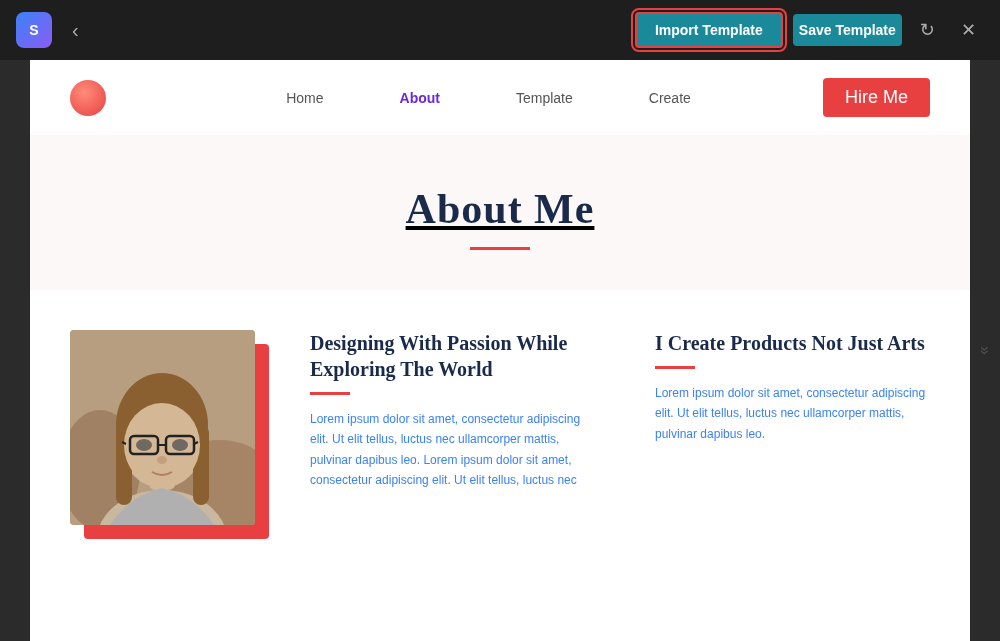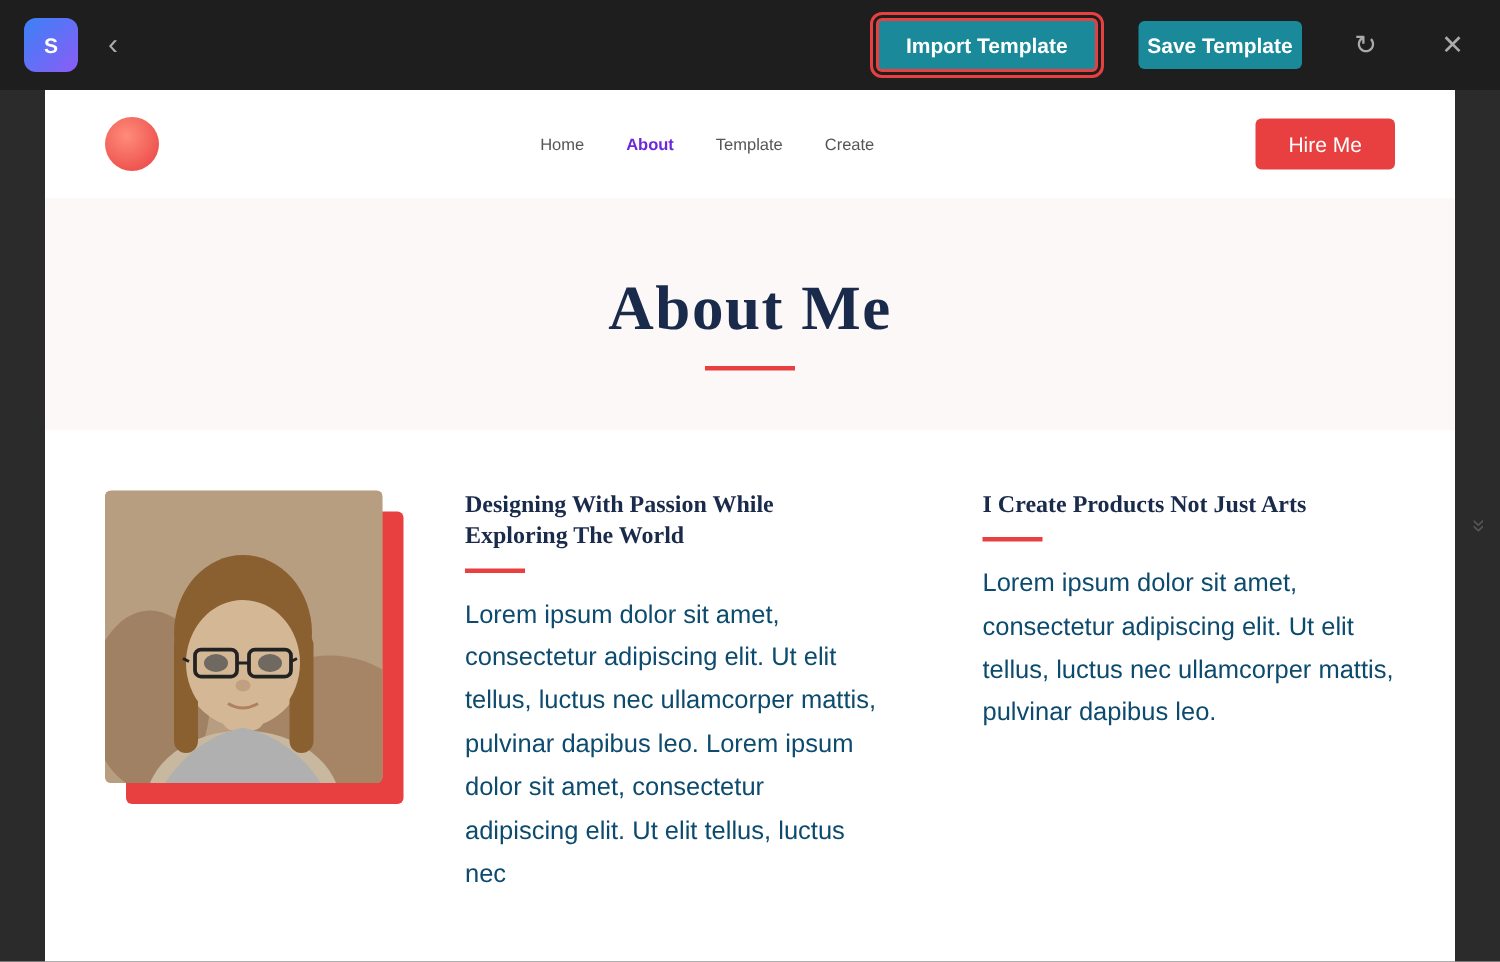--- a/index.html
+++ b/index.html
@@ -44,21 +44,21 @@
       color: #aaa;
       font-size: 20px;
       cursor: pointer;
       background: none;
       border: none;
       padding: 4px 8px;
     }
     .toolbar-right {
       display: flex;
       align-items: center;
-      gap: 27px;
+      gap: 10px;
     }
     .btn-import {
       background: #1a8a9a;
       color: white;
       border: 2.5px solid #e84040;
       border-radius: 4px;
       padding: 8px 18px;
       font-size: 14px;
       font-weight: 600;
       cursor: pointer;
@@ -139,41 +139,43 @@
       background: radial-gradient(circle at 40% 35%, #ff8c7a, #e84040);
     }
     .site-nav-links {
       display: flex;
       gap: 28px;
       list-style: none;
     }
     .site-nav-links li a {
       text-decoration: none;
       color: #555;
-      font-size: 11px;
+      font-size: 14px;
+      margin-left: 48px;
     }
     .site-nav-links li a.active {
       color: #6d28d9;
       font-weight: 700;
     }
     .hire-btn {
       background: #e84040;
       color: white;
       border: none;
       border-radius: 4px;
       padding: 9px 22px;
-      font-size: 14px;
+      font-size: 18px;
       cursor: pointer;
     }
 
     
     .hero-section {
       background: #fdf8f8;
       text-align: center;
       padding: 50px 64px 40px;
+      text-decoration: underline;
     }
     .hero-title {
       font-size: 42px;
       font-weight: 800;
       color: #1a2a4a;
       font-family: Georgia, serif;
       letter-spacing: 1px;
     }
     .hero-underline {
       width: 60px;
@@ -219,36 +221,36 @@
     .profile-img svg {
       width: 100%;
       height: 100%;
     }
 
     .text-col1 {
       flex: 1;
       padding-right: 30px;
     }
     .col-heading {
-      font-size: 16px;
+      font-size: 20px;
       font-weight: 800;
       color: #1a2a4a;
       font-family: Georgia, serif;
       line-height: 1.3;
       margin-bottom: 10px;
     }
     .col-underline {
       width: 40px;
       height: 3px;
       background: #e84040;
       margin-bottom: 14px;
     }
     .col-text {
-      font-size: 17px;
-      color: #0c4a6e;
+      font-size: 12px;
+      color: #3b82f6;
       line-height: 1.7;
     }
 
     .text-col2 {
       flex: 1;
       margin-left: 40px;
     }
   </style>
 </head>
 <body>

